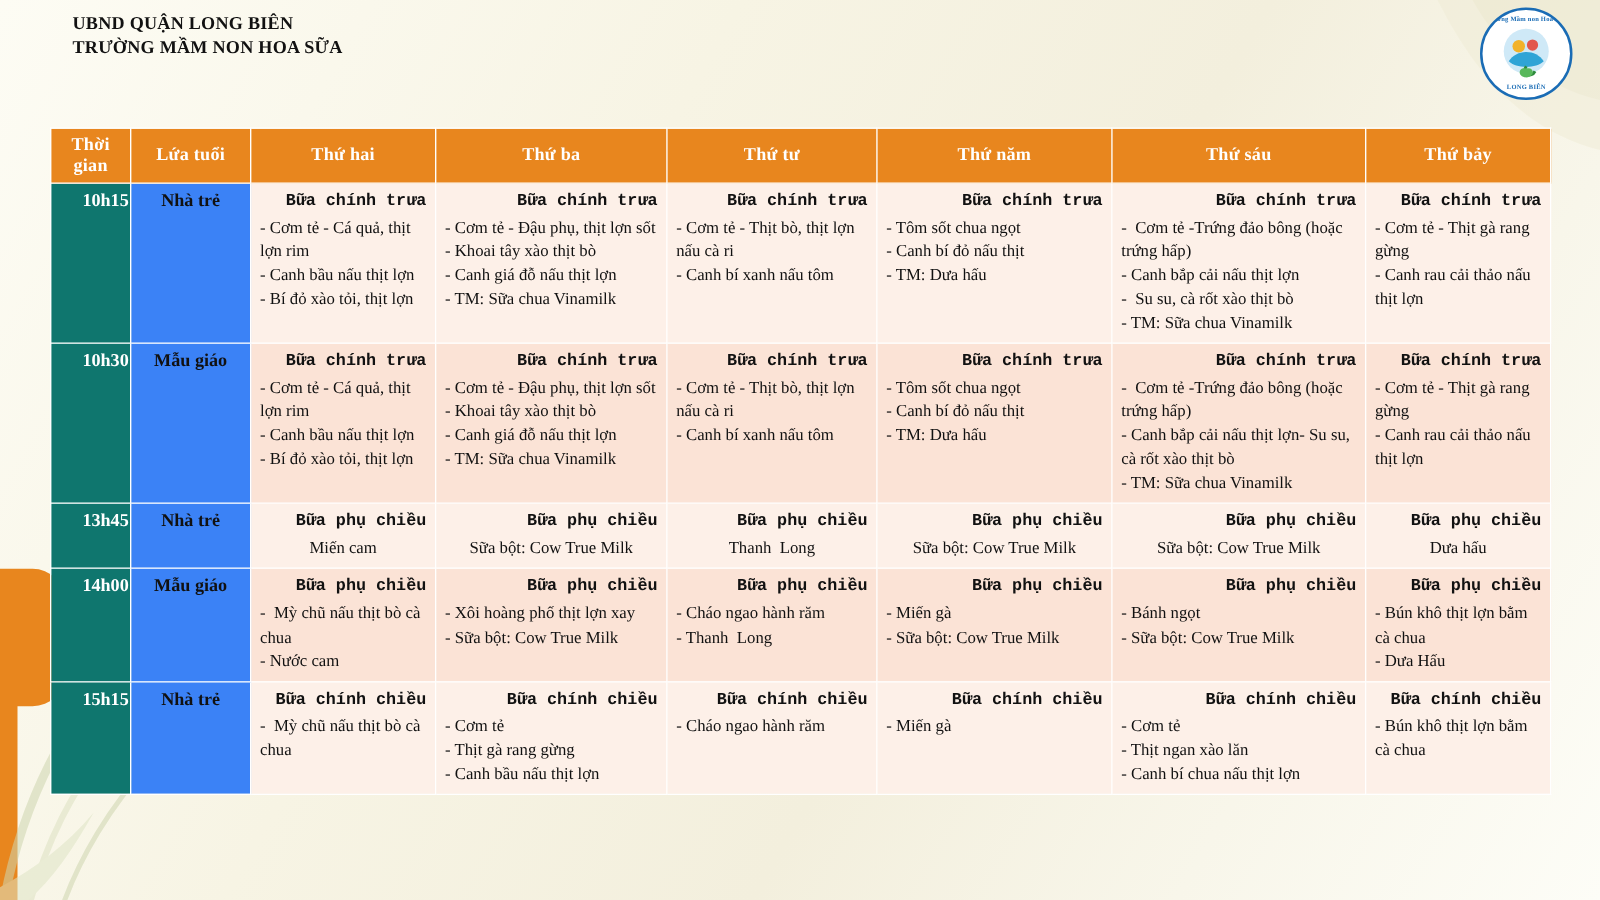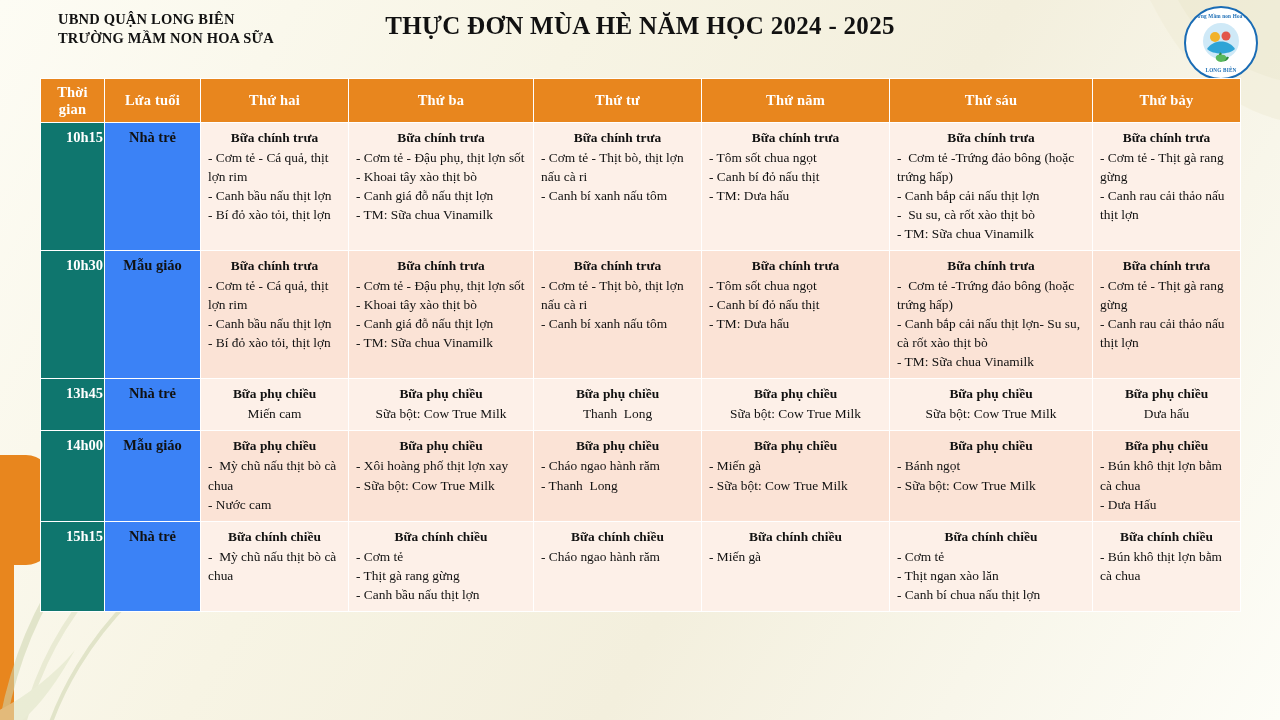--- a/index.html
+++ b/index.html
@@ -44,21 +44,21 @@
     right: 0; top: 0;
     width: 300px; height: 120px;
     z-index: 0;
     opacity: .5;
   }
 
   
   .header {
     position: relative;
     z-index: 2;
-    height: 78px;
+    height: 102px;
     padding: 10px 0 0 0;
   }
   .org {
     position: absolute;
     left: 58px; top: 10px;
     font-family: "Liberation Serif", serif;
     font-size: 14.5px;
     font-weight: bold;
     line-height: 1.32;
     color: #111;
@@ -148,23 +148,24 @@
     color: #111;
   }
   td.meal {
     font-size: 13.4px;
     line-height: 1.42;
     color: #111;
     padding: 5px 7px 7px 7px;
   }
   td.meal .mtitle {
     font-weight: bold;
-    text-align: center;
+    text-align: right;
     display: block;
     margin-bottom: 1px;
+    font-family: Liberation Mono, monospace;
   }
   td.meal .mline {
     display: block;
     white-space: pre-wrap;
   }
   td.meal.center .mline { text-align: center; }
   .bg-a { background: #fdf0e8; }
   .bg-b { background: #fbe3d6; }
 
   col.c-time  { width: 64px; }
@@ -195,21 +196,20 @@
     <path d="M0,185 C30,170 60,150 85,120 C60,165 35,195 5,208 Z" fill="#dfe5c6"></path>
   </svg>
 </div>
 
 <div class="header">
   <div class="org">
     <div>UBND  QUẬN LONG BIÊN</div>
     <div>TRƯỜNG MẦM NON HOA SỮA</div>
   </div>
   <div class="titles">
-    <div class="title-main">THỰC ĐƠN MÙA HÈ NĂM HỌC 2024 - 2025</div>
   </div>
   <div class="logo">
     <span class="ring-text ring-top">Trường Mầm non Hoa Sữa</span>
     <svg width="52" height="48" viewBox="0 0 52 48">
       <circle cx="26" cy="22" r="18" fill="#cfe9f7"></circle>
       <path d="M12,30 C18,20 34,20 40,30 C34,36 18,36 12,30 Z" fill="#2fa4d6"></path>
       <circle cx="20" cy="18" r="5" fill="#f2b229"></circle>
       <circle cx="31" cy="17" r="4.5" fill="#e2574c"></circle>
       <path d="M26,34 C22,40 30,44 33,38" stroke="#2e8b3d" stroke-width="2.4" fill="none"></path>
       <path d="M26,36 C20,34 18,42 26,43 C34,42 32,34 26,36 Z" fill="#59b85b"></path>

